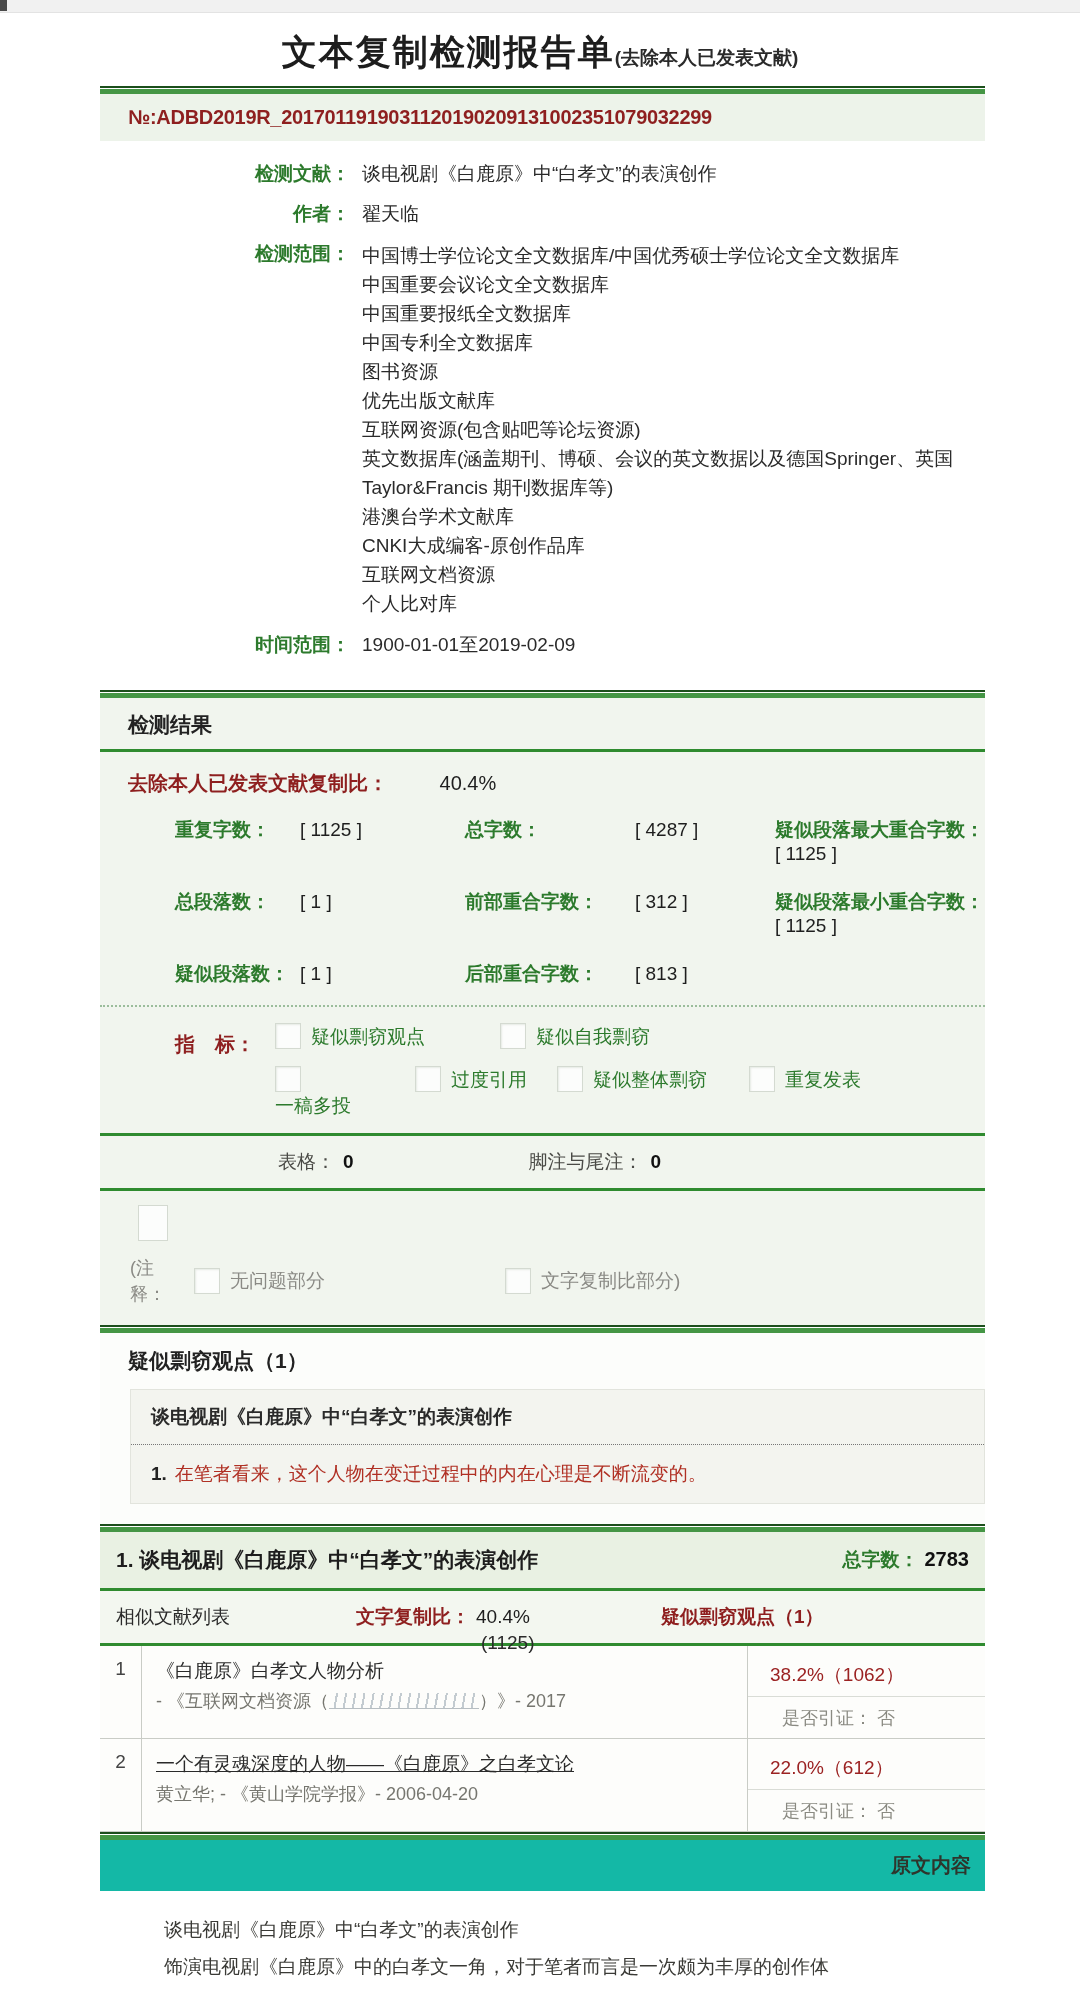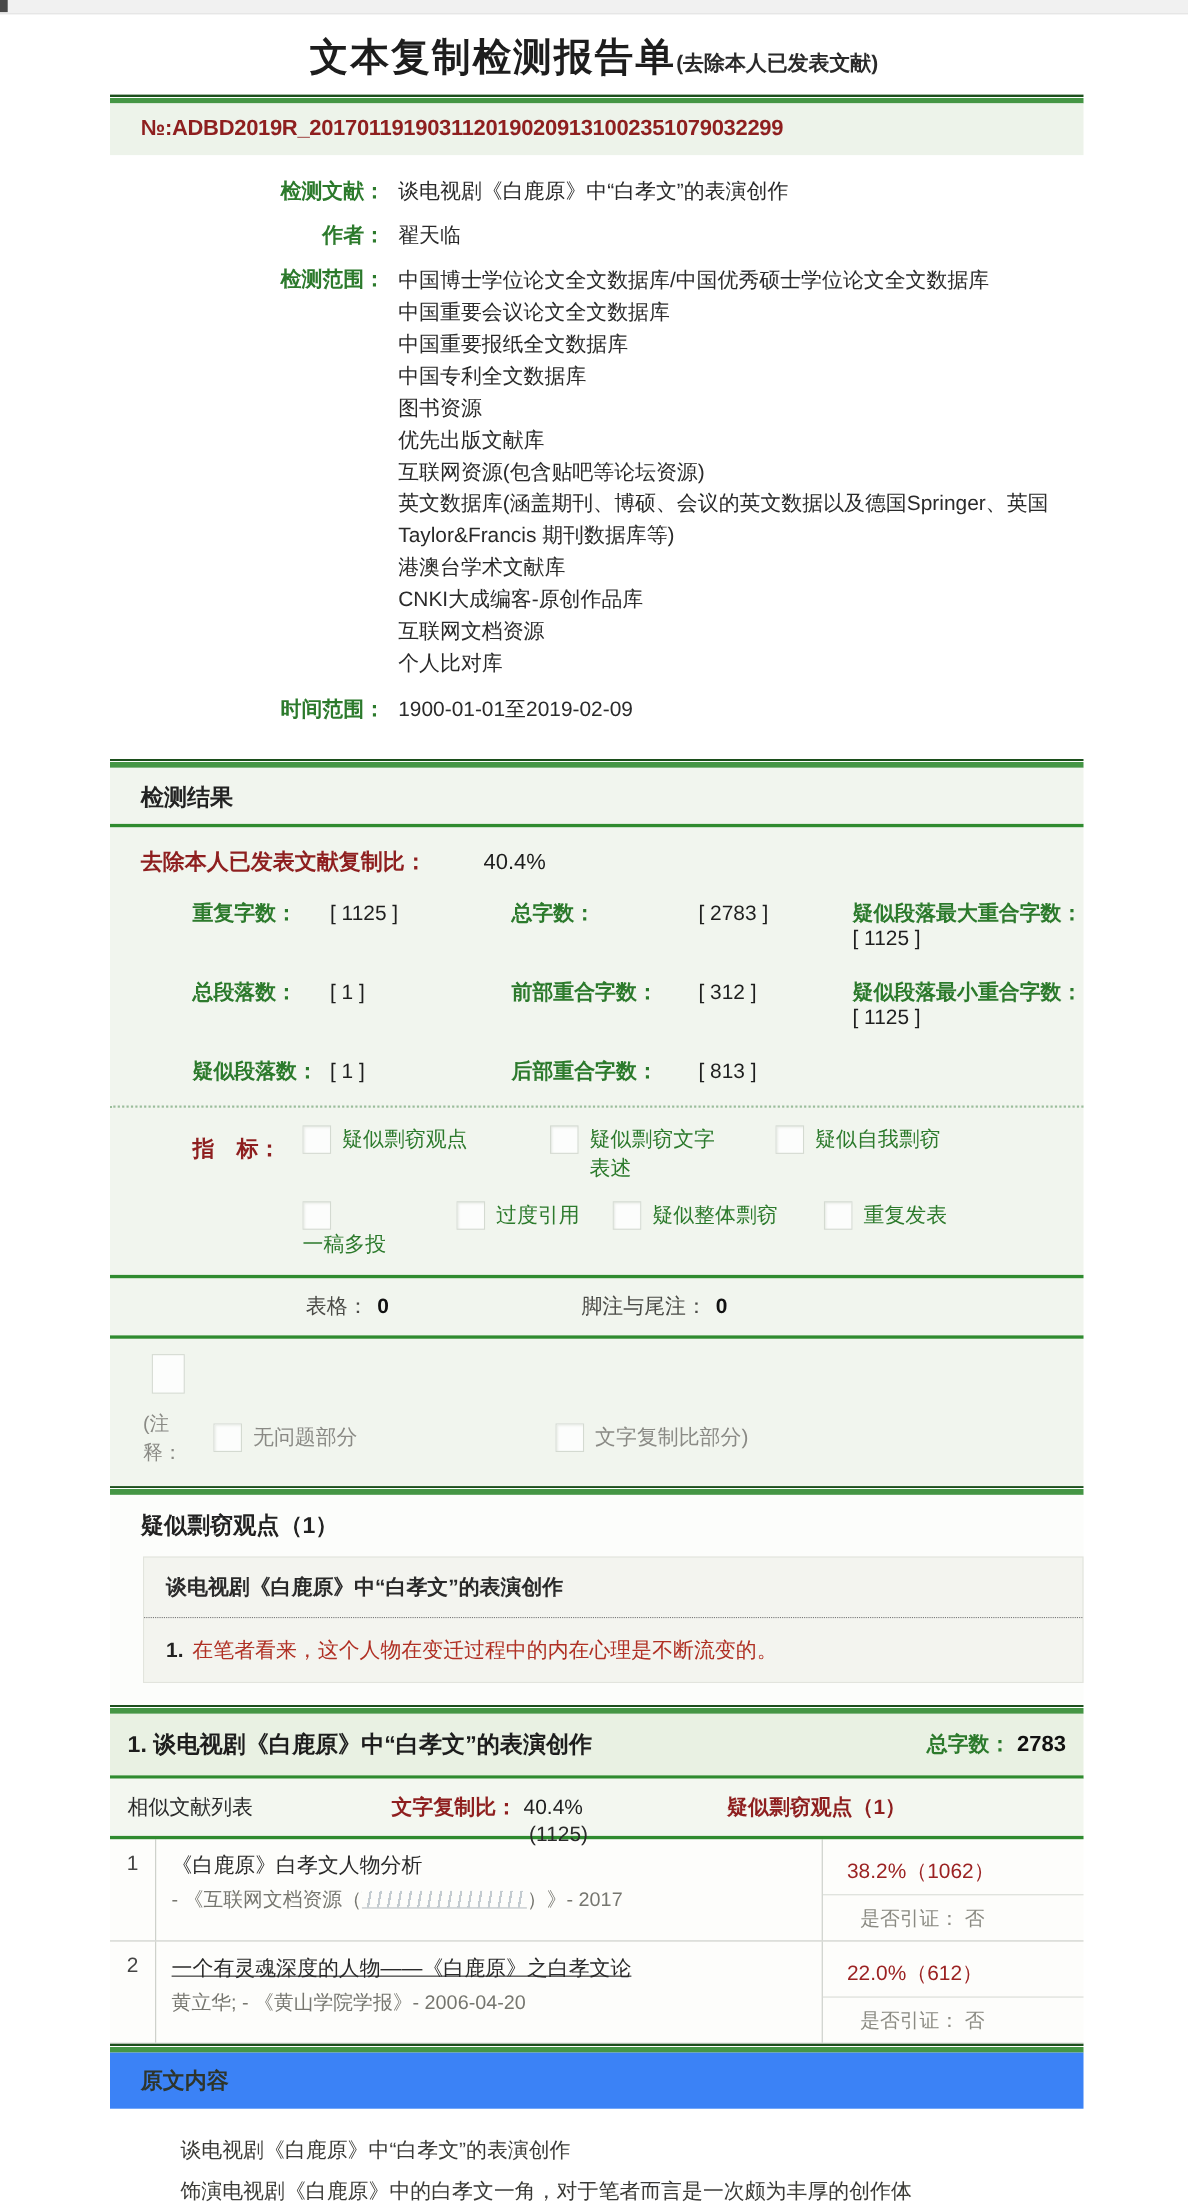--- a/index.html
+++ b/index.html
@@ -103,21 +103,21 @@
   .sim-title.link { text-decoration:underline; cursor:pointer; }
   .sim-source { font-size:18px; color:#76766f; line-height:30px; }
   .redacted { display:inline-block; width:150px; height:16px; vertical-align:-2px;
     background:repeating-linear-gradient(100deg,transparent 0 7px,#b5bfc6 7px 9px);
     border-bottom:1px solid #a6afb5; filter:blur(0.5px); opacity:.8; }
   .sim-right { border-left:1px solid #c9ccc6; display:flex; flex-direction:column; }
   .sim-ratio { flex:1; padding:16px 0 8px 22px; font-size:19px; color:#9b2222; border-bottom:1px solid #d9dcd6; }
   .sim-cited { flex:1; padding:9px 0 8px 34px; font-size:18px; color:#8a8a82; }
 
   
-  .content-header { background:#3b82f6; font-size:20px; font-weight:bold; color:#2e352c; padding:12px 28px; }
+  .content-header { background:#14b8a6; font-size:20px; font-weight:bold; color:#2e352c; padding:12px 14px;text-align:right; }
   .content-body { padding:20px 26px 24px 26px; font-size:19px; }
   .cline { line-height:37px; }
   .ind2 { padding-left:38px; }
   .b { color:#3a3a36; }
 </style>
 </head>
 <body>
 
 <div class="top-strip">
   <div class="corner-mark"></div>
@@ -171,43 +171,39 @@
   <div class="results">
     <div class="results-header">检测结果</div>
 
     <div class="ratio-row">
       <span class="ratio-label">去除本人已发表文献复制比：</span>
       <span class="ratio-value">40.4%</span>
     </div>
 
     <div class="stats">
       <div><span class="stat-label w1">重复字数：</span><span class="stat-value">[ 1125 ]</span></div>
-      <div><span class="stat-label w2">总字数：</span><span class="stat-value">[ 2783 ]</span></div>
+      <div><span class="stat-label w2">总字数：</span><span class="stat-value">[ 4287 ]</span></div>
       <div><span class="stat-label w3">疑似段落最大重合字数：</span><span class="stat-value">[ 1125 ]</span></div>
       <div><span class="stat-label w1">总段落数：</span><span class="stat-value">[ 1 ]</span></div>
       <div><span class="stat-label w2">前部重合字数：</span><span class="stat-value">[ 312 ]</span></div>
       <div><span class="stat-label w3">疑似段落最小重合字数：</span><span class="stat-value">[ 1125 ]</span></div>
       <div><span class="stat-label w1">疑似段落数：</span><span class="stat-value">[ 1 ]</span></div>
       <div><span class="stat-label w2">后部重合字数：</span><span class="stat-value">[ 813 ]</span></div>
       <div></div>
     </div>
 
     <div class="dotted-div"></div>
 
     <div class="indicators">
       <span class="ind-label">指　标：</span>
       <div class="ind-rows">
         <div class="ind-row">
           <span class="ind-item i1">
               <span class="cb"></span>
               <span class="ind-text">疑似剽窃观点</span>
-            </span>
-          <span class="ind-item i2">
-              <span class="cb"></span>
-              <span class="ind-text wrap6">疑似剽窃文字表述</span>
             </span>
           <span class="ind-item i3">
               <span class="cb"></span>
               <span class="ind-text">疑似自我剽窃</span>
             </span>
         </div>
         <div class="ind-row">
           <span class="ind-item j1">
               <span class="cb"></span>
               <span class="ind-text">一稿多投</span>

